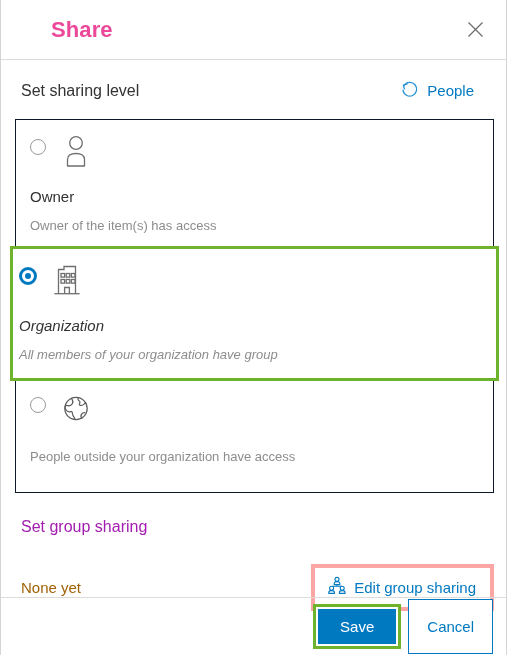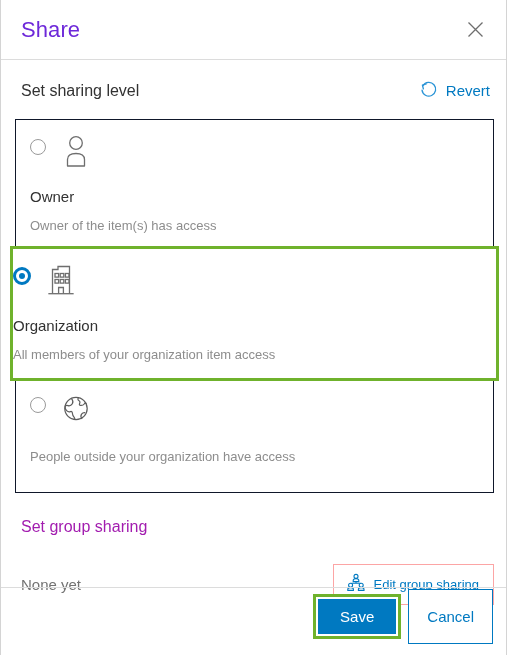--- a/index.html
+++ b/index.html
@@ -27,37 +27,38 @@
   .dlg-header {
     position: relative;
     height: 60px;
     border-bottom: 1px solid #dcdcdc;
     display: flex;
     align-items: center;
     padding: 0 16px 0 20px;
   }
   .dlg-title {
     font-size: 22px;
-    color: #6d28d9;
-    font-weight: 400;
+    color: #ec4899;
+    font-weight: 700;
     letter-spacing: .1px;
     flex: 1;
+    margin-left: 30px;
   }
   .close-btn {
     width: 30px; height: 30px;
     display: flex; align-items: center; justify-content: center;
     cursor: pointer;
     color: #6e6e6e;
   }
 
   
   .section-head {
     display: flex;
     align-items: center;
-    padding: 0 16px 0 20px;
+    padding: 0 32px 0 20px;
     height: 45px;
     margin-top: 8px;
     gap: 40px;
   }
   .section-title {
     font-size: 16px;
     color: #323232;
     font-weight: 400;
     flex: 1;
   }
@@ -84,23 +85,24 @@
     margin-bottom: -1px;
     cursor: pointer;
     min-height: 116px;
   }
   .option.selected-outline {
     border: none;
     outline: 3px solid #6fb22c;
     outline-offset: 0px;
     margin-left: -2px;
     margin-right: -2px;
-    padding-left: 0;
+    padding-left: 6px;
     z-index: 3;
     position: relative;
+    font-style: italic;
   }
   .opt-top {
     display: flex;
     align-items: flex-start;
     gap: 14px;
     height: 44px;
   }
   .radio {
     width: 16px; height: 16px;
     border-radius: 50%;
@@ -146,40 +148,40 @@
     color: #a21caf;
     margin-top: 26px;
   }
   .group-row {
     display: flex;
     align-items: center;
     margin-top: 28px;
   }
   .none-yet {
     font-size: 15px;
-    color: #737373;
+    color: #a16207;
     flex: 1;
   }
   .edit-group-btn {
     display: flex;
     align-items: center;
     gap: 7px;
-    border: 1px solid #fca5a5;
+    border: 4px solid #fca5a5;
     color: #0079c1;
     background: #fff;
-    font-size: 13px;
+    font-size: 15px;
     padding: 8px 14px 8px 12px;
     cursor: pointer;
     white-space: nowrap;
   }
 
   
   .dlg-footer {
     position: absolute;
-    left: 0; right: 0; bottom: 10px;
+    left: 0; right: 0; bottom: 0;
     height: 58px;
     border-top: 1px solid #dcdcdc;
     display: flex;
     align-items: center;
     justify-content: flex-end;
     gap: 0px;
     padding-right: 13px;
   }
   .save-wrap {
     border: 3px solid #6fb22c;
@@ -223,21 +225,21 @@
 
   <div class="section-head">
     <div class="section-title">Set sharing level</div>
     <div class="revert-btn">
       <span class="revert-icon">
         <svg width="19" height="19" viewBox="0 0 20 20" aria-hidden="true">
           <path d="M4.2 6.0 A7.2 7.2 0 1 1 3.2 10.6" stroke="#2a94d6" stroke-width="1.4" fill="none" stroke-linecap="round"></path>
           <path d="M7.6 4.1 L3.6 5.4 L4.6 9.4" stroke="#2a94d6" stroke-width="1.4" fill="none" stroke-linejoin="round" stroke-linecap="round"></path>
         </svg>
       </span>
-      <span>Revert</span>
+      <span>People</span>
     </div>
   </div>
 
   <div class="options">
 
     <div class="option">
       <div class="opt-top">
         <span class="radio"></span>
         <span class="opt-icon">
           <svg width="32" height="34" viewBox="0 0 32 34" aria-hidden="true">
@@ -263,21 +265,21 @@
               <rect x="10" y="16.5" width="3.6" height="3.6"></rect>
               <rect x="15.2" y="16.5" width="3.6" height="3.6"></rect>
               <rect x="20.4" y="16.5" width="3.6" height="3.6"></rect>
               <path d="M13.6 30.5 L13.6 24.5 L18.4 24.5 L18.4 30.5"></path>
               <path d="M4 30.7 L28 30.7" stroke-linecap="square"></path>
             </g>
           </svg>
         </span>
       </div>
       <div class="opt-label">Organization</div>
-      <div class="opt-desc">All members of your organization item access</div>
+      <div class="opt-desc">All members of your organization have group</div>
     </div>
 
     <div class="option">
       <div class="opt-top">
         <span class="radio"></span>
         <span class="opt-icon">
           <svg width="32" height="34" viewBox="0 0 32 34" aria-hidden="true">
             <g fill="none" stroke="#5d5d5d" stroke-width="1.2">
               <circle cx="16" cy="16.5" r="11.2"></circle>
               <path d="M11.5 6.6 Q13.8 9.2 12.4 11.6 Q10.6 14.4 8.0 13.6 Q6.0 13.0 5.2 14.2

